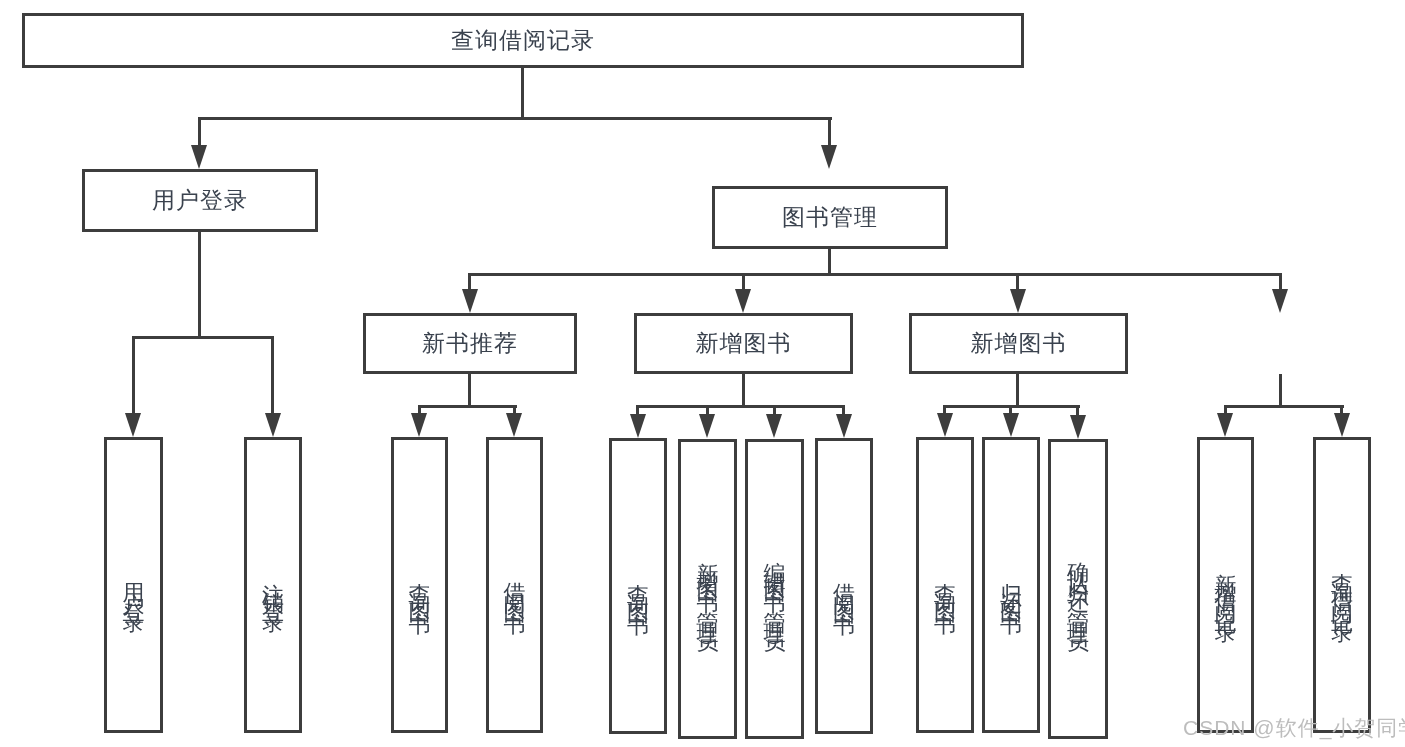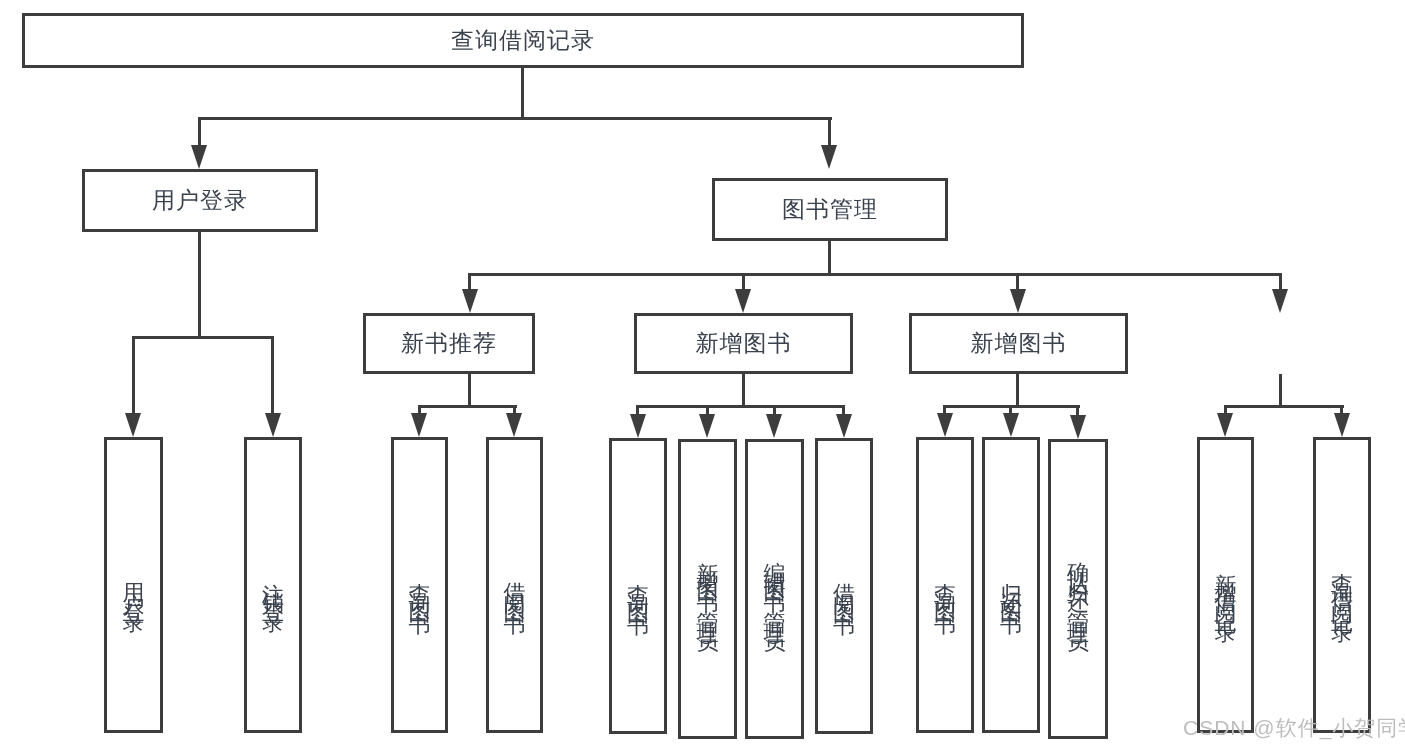--- a/index.html
+++ b/index.html
@@ -65,21 +65,21 @@
   <div class="vline" style="left:521px; top:68px; width:3px; height:52px;"></div>
   <div class="hline" style="left:198px; top:117px; width:634px; height:3px;"></div>
   <div class="vline" style="left:198px; top:117px; width:3px; height:34px;"></div>
   <div class="arrow" style="left:191px; top:145px;"></div>
   <div class="vline" style="left:828px; top:117px; width:3px; height:34px;"></div>
   <div class="arrow" style="left:821px; top:145px;"></div>
 
   <div class="node" style="left:82px; top:169px; width:236px; height:63px;">
     <span>用户登录</span>
   </div>
-  <div class="node" style="left:712px; top:178px; width:236px; height:63px;">
+  <div class="node" style="left:712px; top:186px; width:236px; height:63px;">
     <span>图书管理</span>
   </div>
 
   <div class="vline" style="left:198px; top:232px; width:3px; height:106px;"></div>
   <div class="hline" style="left:132px; top:336px; width:141px; height:3px;"></div>
   <div class="vline" style="left:132px; top:336px; width:3px; height:82px;"></div>
   <div class="arrow" style="left:125px; top:413px;"></div>
   <div class="vline" style="left:271px; top:336px; width:3px; height:82px;"></div>
   <div class="arrow" style="left:265px; top:413px;"></div>
 
@@ -87,21 +87,21 @@
   <div class="hline" style="left:468px; top:273px; width:814px; height:3px;"></div>
   <div class="vline" style="left:468px; top:273px; width:3px; height:20px;"></div>
   <div class="arrow" style="left:462px; top:289px;"></div>
   <div class="vline" style="left:742px; top:273px; width:3px; height:20px;"></div>
   <div class="arrow" style="left:735px; top:289px;"></div>
   <div class="vline" style="left:1016px; top:273px; width:3px; height:20px;"></div>
   <div class="arrow" style="left:1010px; top:289px;"></div>
   <div class="vline" style="left:1279px; top:273px; width:3px; height:20px;"></div>
   <div class="arrow" style="left:1272px; top:289px;"></div>
 
-  <div class="node" style="left:363px; top:313px; width:172px; height:61px;">
+  <div class="node" style="left:363px; top:313px; width:214px; height:61px;">
     <span>新书推荐</span>
   </div>
   <div class="node" style="left:634px; top:313px; width:219px; height:61px;">
     <span>新增图书</span>
   </div>
   <div class="node" style="left:909px; top:313px; width:219px; height:61px;">
     <span>新增图书</span>
   </div>
 
   <div class="vline" style="left:468px; top:374px; width:3px; height:34px;"></div>

